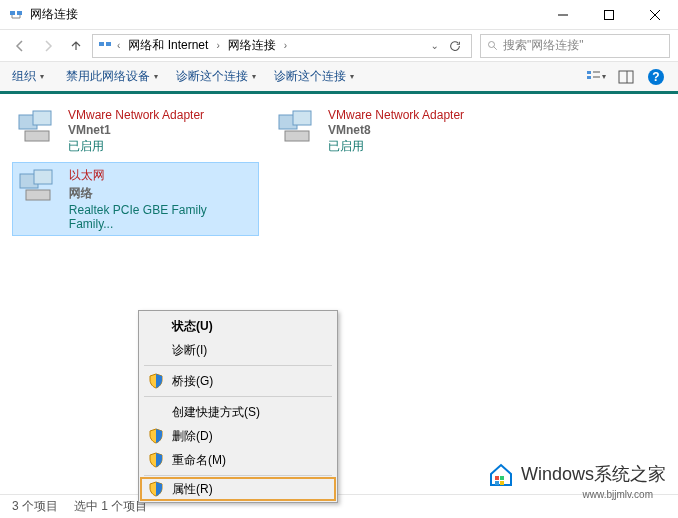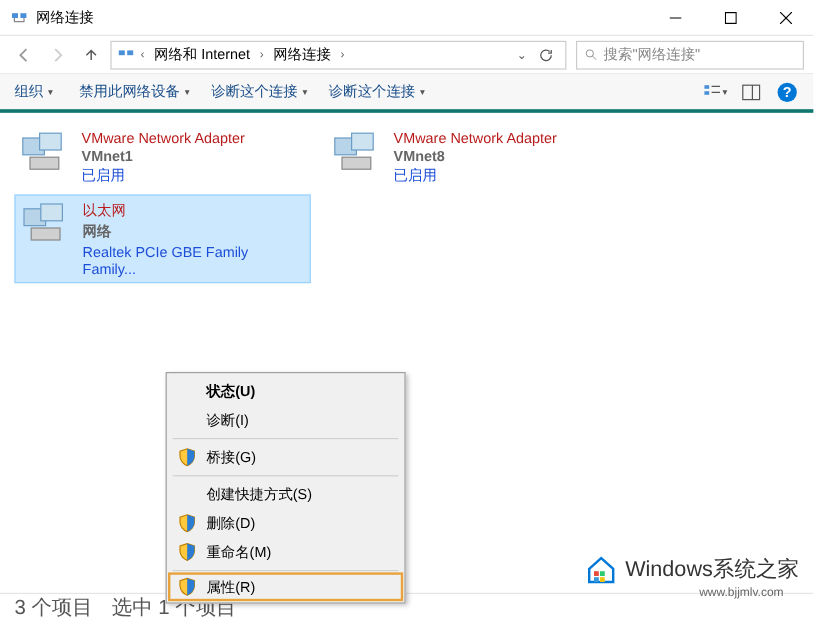--- a/index.html
+++ b/index.html
@@ -28,30 +28,30 @@
 .tb-right { margin-left: auto; display: flex; gap: 10px; align-items: center; }
 .tb-right::before { content: none; }
 .tb-icon { width: 20px; height: 20px; display: flex; align-items: center; justify-content: center; }
 
 .content { position: relative; height: 390px; padding: 10px 12px; }
 .conn-item { width: 247px; display: flex; gap: 6px; padding: 4px; position: absolute; }
 .conn-icon { width: 46px; height: 40px; display: flex; align-items: center; justify-content: center; }
 .conn-text { display: flex; flex-direction: column; gap: 1px; }
 .conn-name { color: #b91c1c; }
 .conn-sub { color: #666; font-weight: bold; }
-.conn-status { color: #1d4ed8; }
+.conn-status { color: #0f766e; }
 .selected { background: #cce8ff; border: 1px solid #99d1ff; }
 
 .ctx-menu { position: absolute; left: 138px; top: 216px; width: 200px; background: #f0f0f0; border: 1px solid #a0a0a0; box-shadow: 2px 2px 4px rgba(0,0,0,0.25); padding: 3px; z-index: 10; }
 .ctx-item { height: 24px; display: flex; align-items: center; padding-left: 30px; position: relative; font-size: 12px; color: #000; }
 .ctx-shield { position: absolute; left: 6px; width: 16px; height: 16px; }
 .ctx-sep { height: 1px; background: #d0d0d0; margin: 3px 2px; }
 .ctx-highlight { border: 2px solid #e8a33d; margin: -2px; }
 
-.statusbar { position: absolute; bottom: 0; left: 0; right: 0; height: 24px; border-top: 1px solid #e5e5e5; display: flex; align-items: center; padding: 0 12px; gap: 16px; font-size: 17px; color: #555; }
+.statusbar { position: absolute; bottom: 0; left: 0; right: 0; height: 24px; border-top: 1px solid #e5e5e5; display: flex; align-items: center; padding: 0 12px; gap: 16px; font-size: 12px; color: #555; }
 
 .watermark { position: absolute; right: 12px; bottom: 30px; display: flex; align-items: center; gap: 6px; font-size: 18px; color: #333; z-index: 5; }
 .watermark-sub { position: absolute; right: 25px; bottom: 18px; font-size: 10px; color: #666; z-index: 5; }
 </style>
 </head>
 <body>
 
 <div class="titlebar">
   <span class="titlebar-icon">
     <svg viewBox="0 0 16 16">

